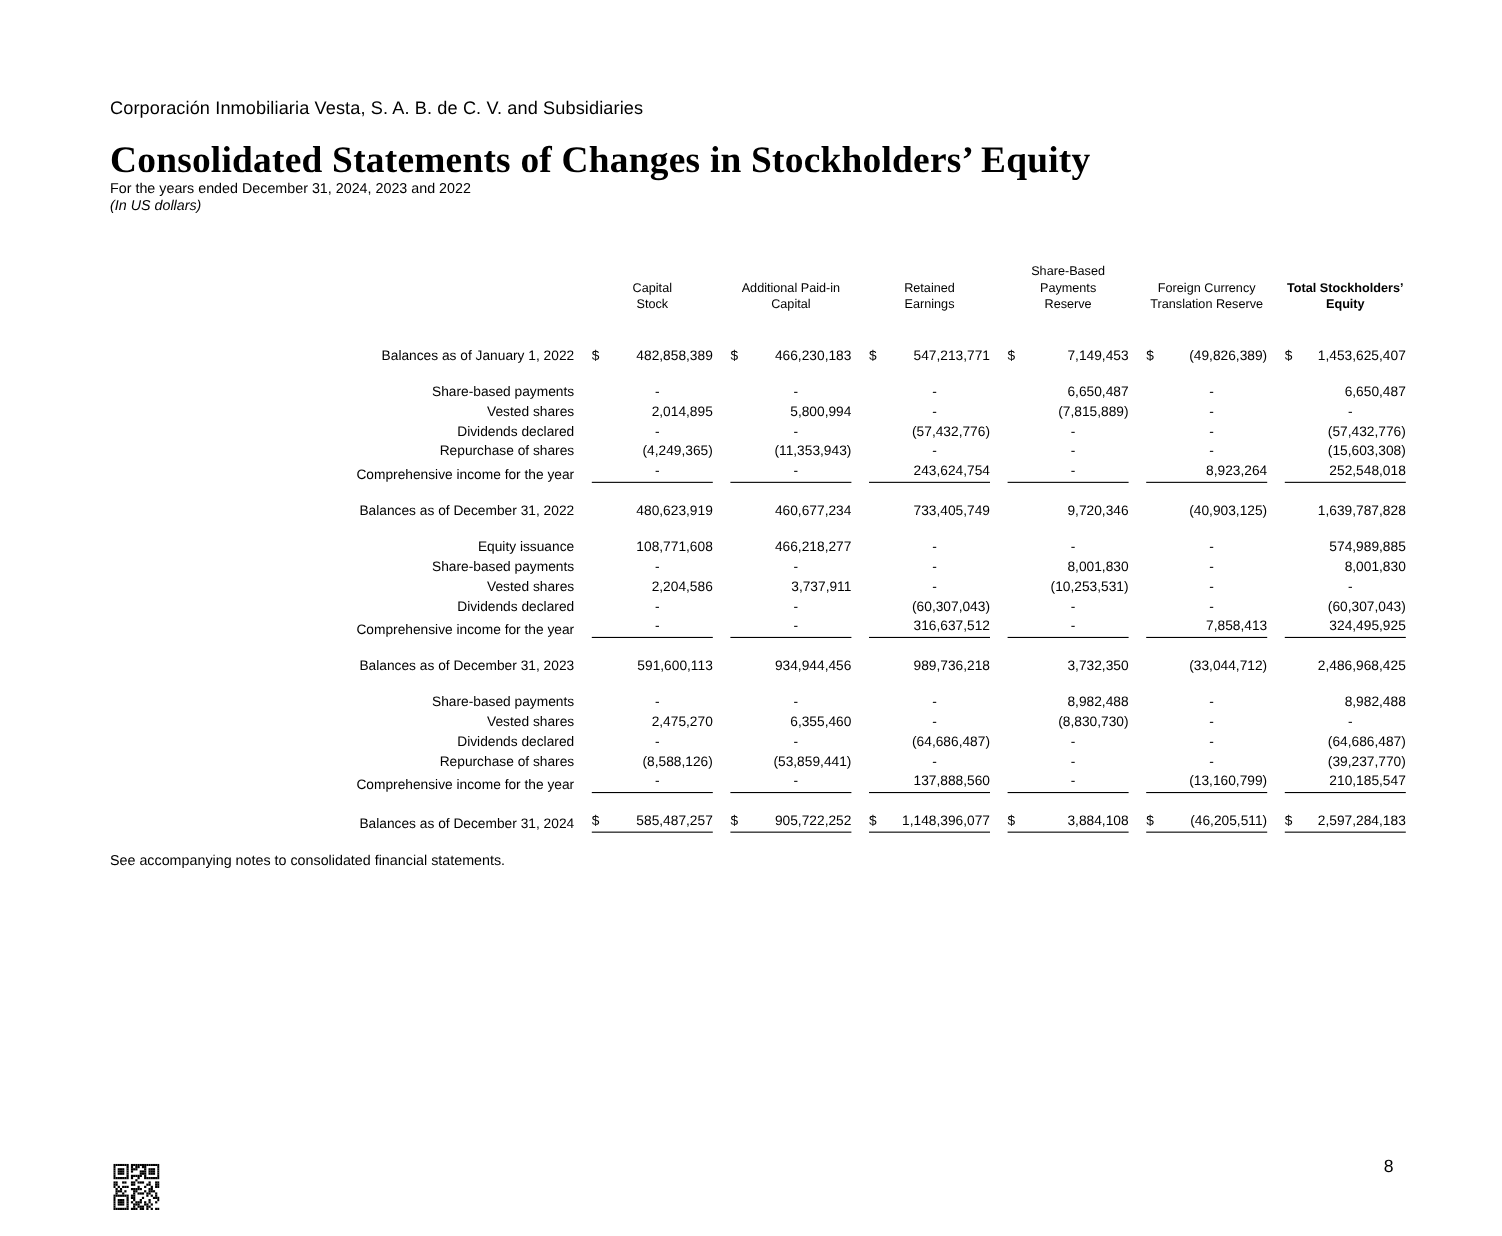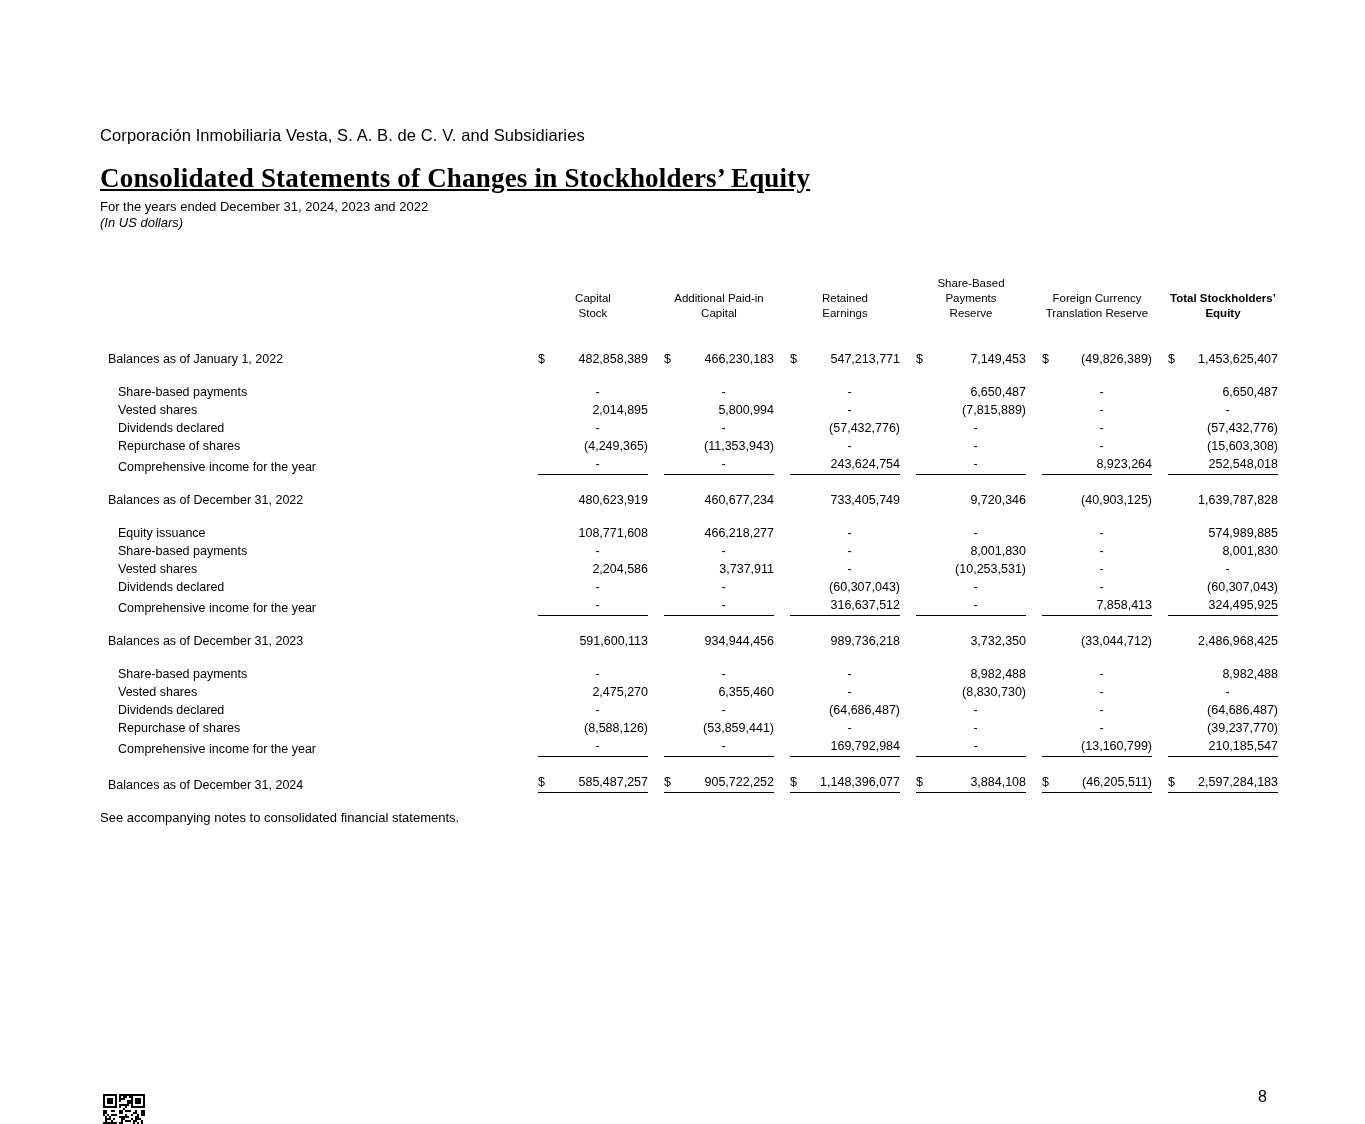--- a/index.html
+++ b/index.html
@@ -1,39 +1,39 @@
 <!DOCTYPE html>
 <html><head>
 <meta charset="utf-8">
 <style>
   html,body{margin:0;padding:0;}
   body{
     width:1365px;height:1124px;position:relative;background:#ffffff;color:#000;
     font-family:"Liberation Sans", sans-serif;overflow:hidden;
   }
-  .page{position:absolute;inset:0;margin-top:36px;}
+  .page{position:absolute;inset:0;}
   .company{position:absolute;left:100px;top:90px;font-size:16.5px;letter-spacing:.1px;}
   .title{position:absolute;left:100px;top:127px;font-family:"Liberation Serif", serif;
-         font-size:27px;font-weight:bold;margin:0;letter-spacing:.2px;text-decoration:underline;}
+         font-size:34px;font-weight:bold;margin:0;letter-spacing:.2px;}
   .subtitle{position:absolute;left:100px;top:163px;font-size:13px;}
   .currency{position:absolute;left:100px;top:179px;font-size:13px;font-style:italic;}
 
   table.stmt{
     position:absolute;left:100px;top:240px;width:1186px;
     border-collapse:collapse;table-layout:fixed;font-size:12.5px;
   }
   table.stmt col.c-label{width:430px;}
   table.stmt col.c-num{width:126px;}
   table.stmt th{
     font-size:11.5px;font-weight:normal;text-align:center;vertical-align:bottom;
     padding:0 4px 14px 4px;line-height:15px;
   }
   table.stmt th.bold{font-weight:bold;text-align:center;}
   table.stmt td{padding:0 8px;vertical-align:bottom;}
-  table.stmt td.lbl{padding-left:8px;white-space:nowrap;}
+  table.stmt td.lbl{padding-left:8px;white-space:nowrap;text-align:right;}
   table.stmt td.lbl.indent{padding-left:18px;}
   tr.item td{padding-top:1px;padding-bottom:1px;line-height:16px;}
   tr.balance td{padding-top:16px;padding-bottom:16px;line-height:16px;}
   .cw{display:flex;justify-content:space-between;align-items:baseline;}
   .cw.ul{border-bottom:1px solid #000;padding-bottom:2px;}
   .ds{text-align:left;min-width:9px;}
   .val{flex:1;text-align:right;white-space:nowrap;}
   .val.dash{text-align:center;}
 
   .footnote{position:absolute;left:100px;top:774px;font-size:13px;text-align:right;}
@@ -762,21 +762,21 @@
           </td>
           <td>
             <div class="cw ul">
               <span class="ds"></span>
               <span class="val dash">-</span>
             </div>
           </td>
           <td>
             <div class="cw ul">
               <span class="ds"></span>
-              <span class="val">169,792,984</span>
+              <span class="val">137,888,560</span>
             </div>
           </td>
           <td>
             <div class="cw ul">
               <span class="ds"></span>
               <span class="val dash">-</span>
             </div>
           </td>
           <td>
             <div class="cw ul">

